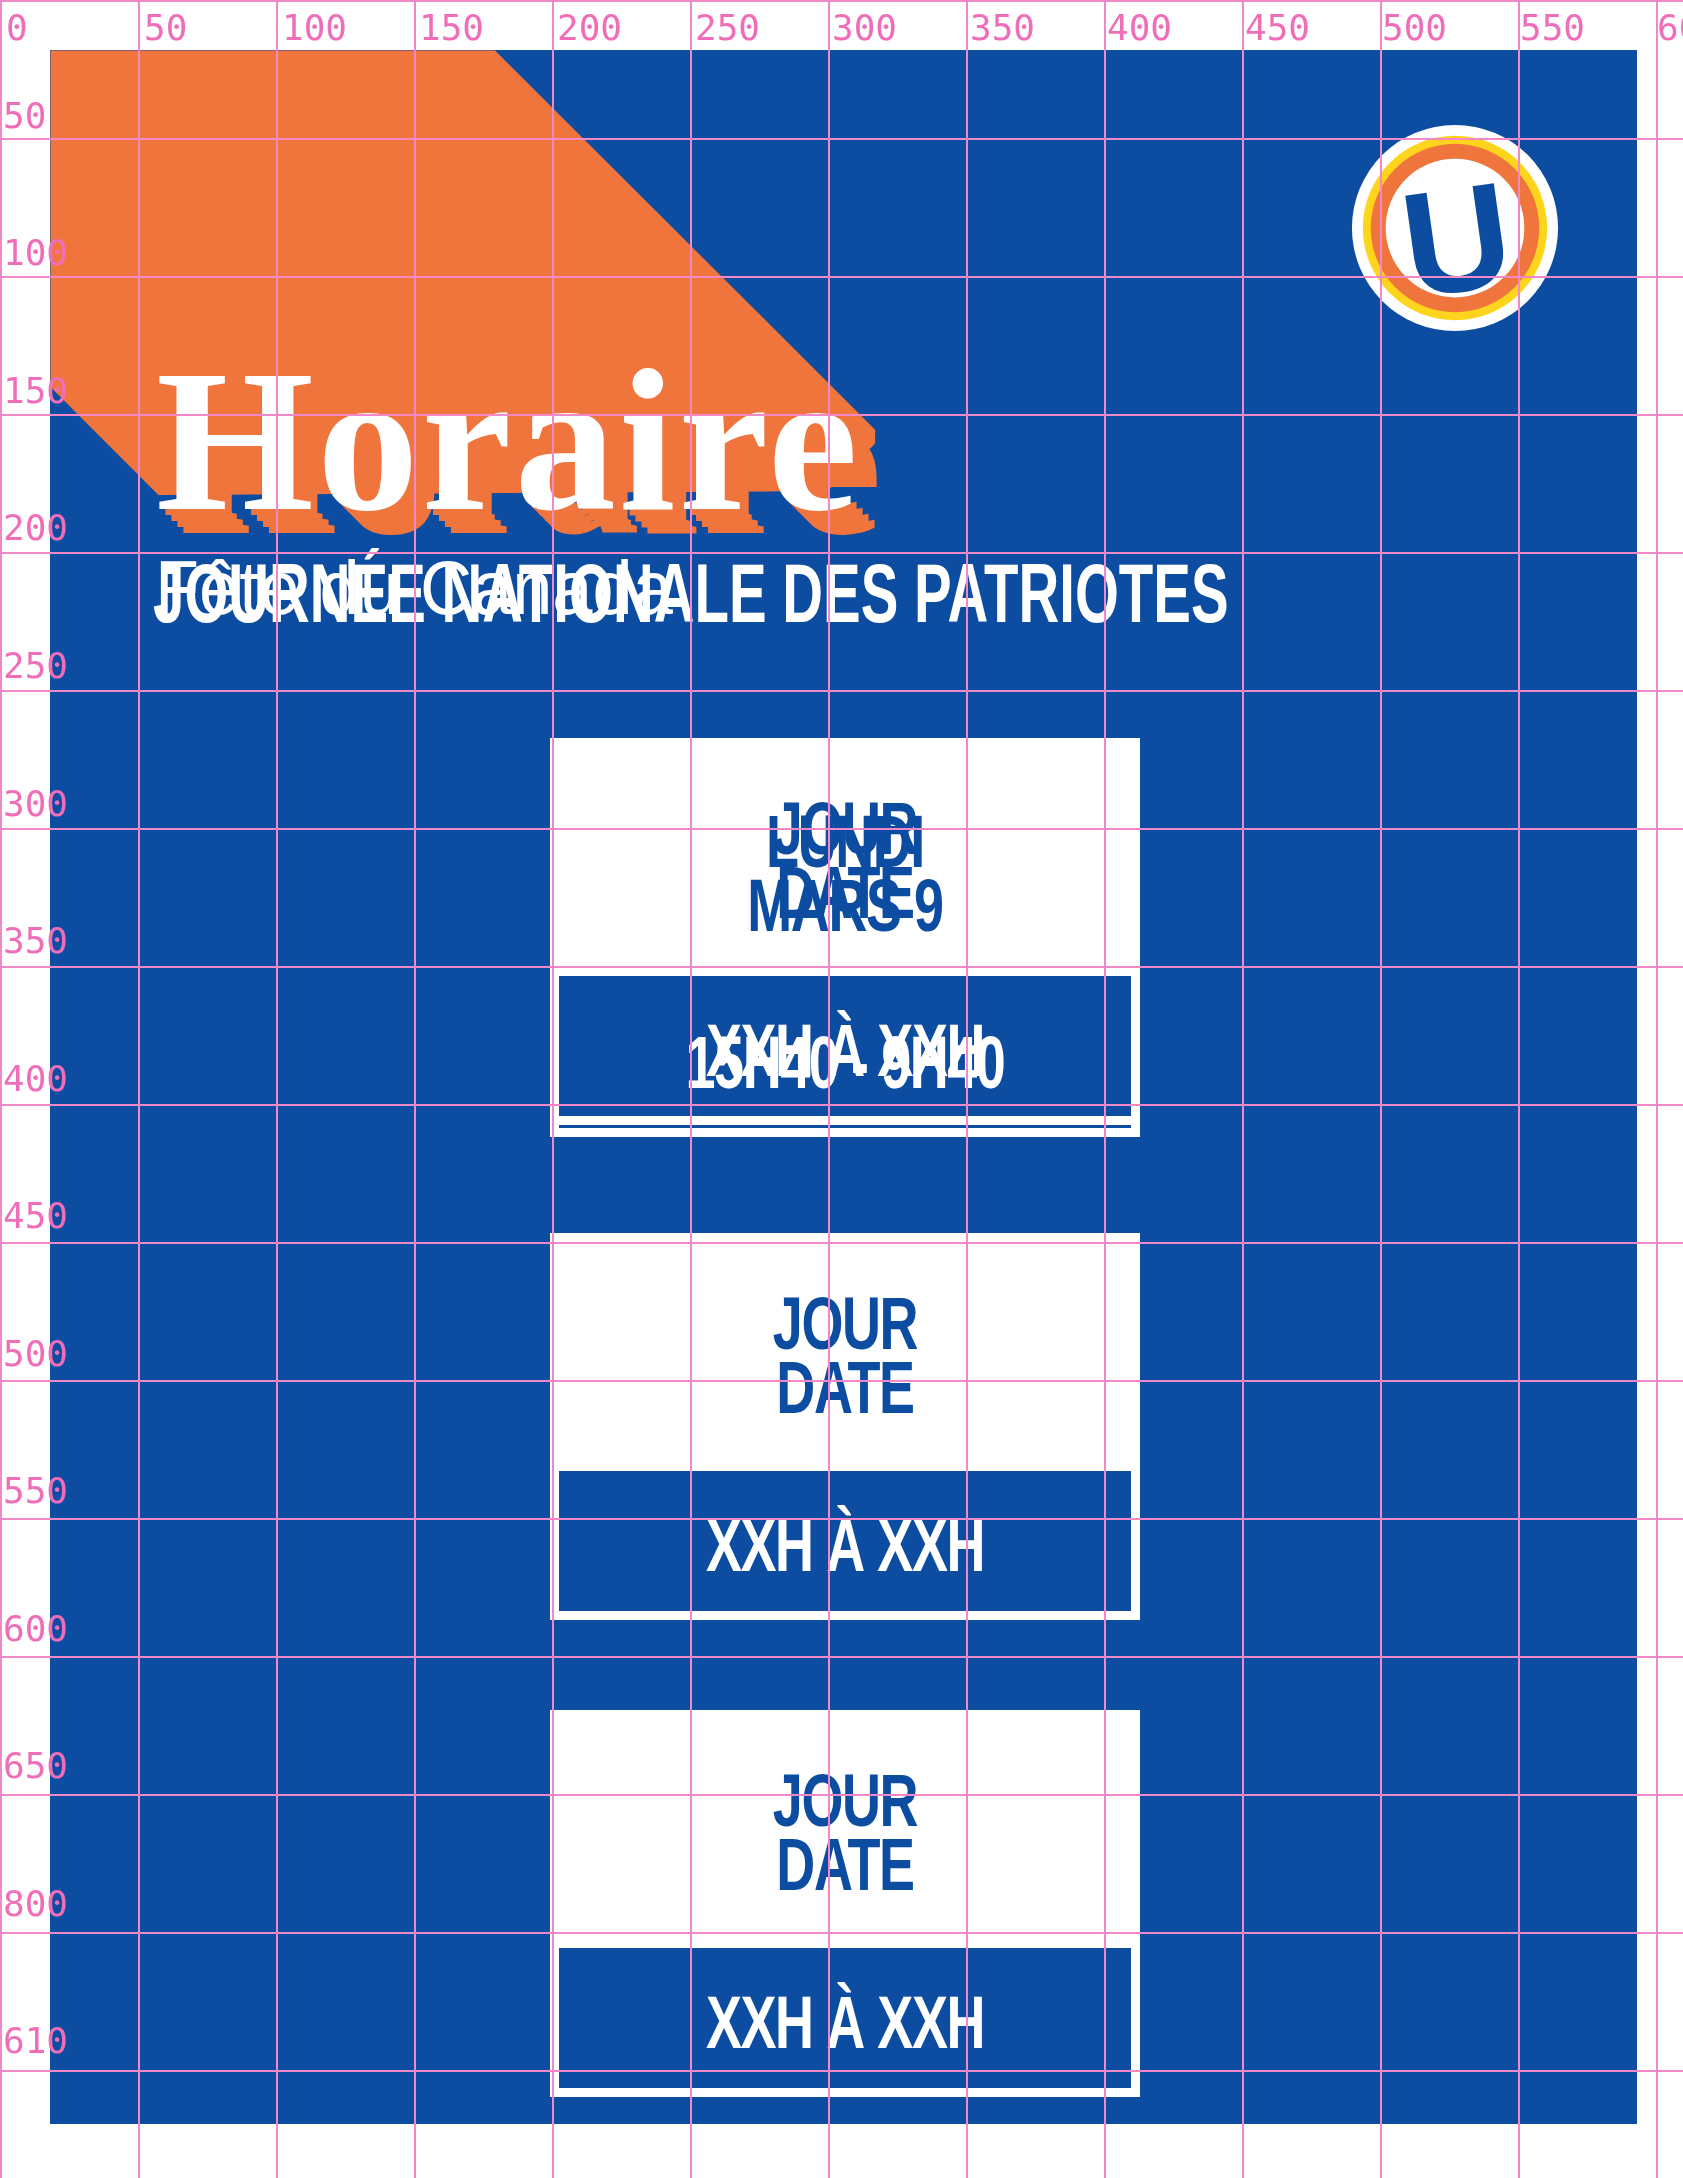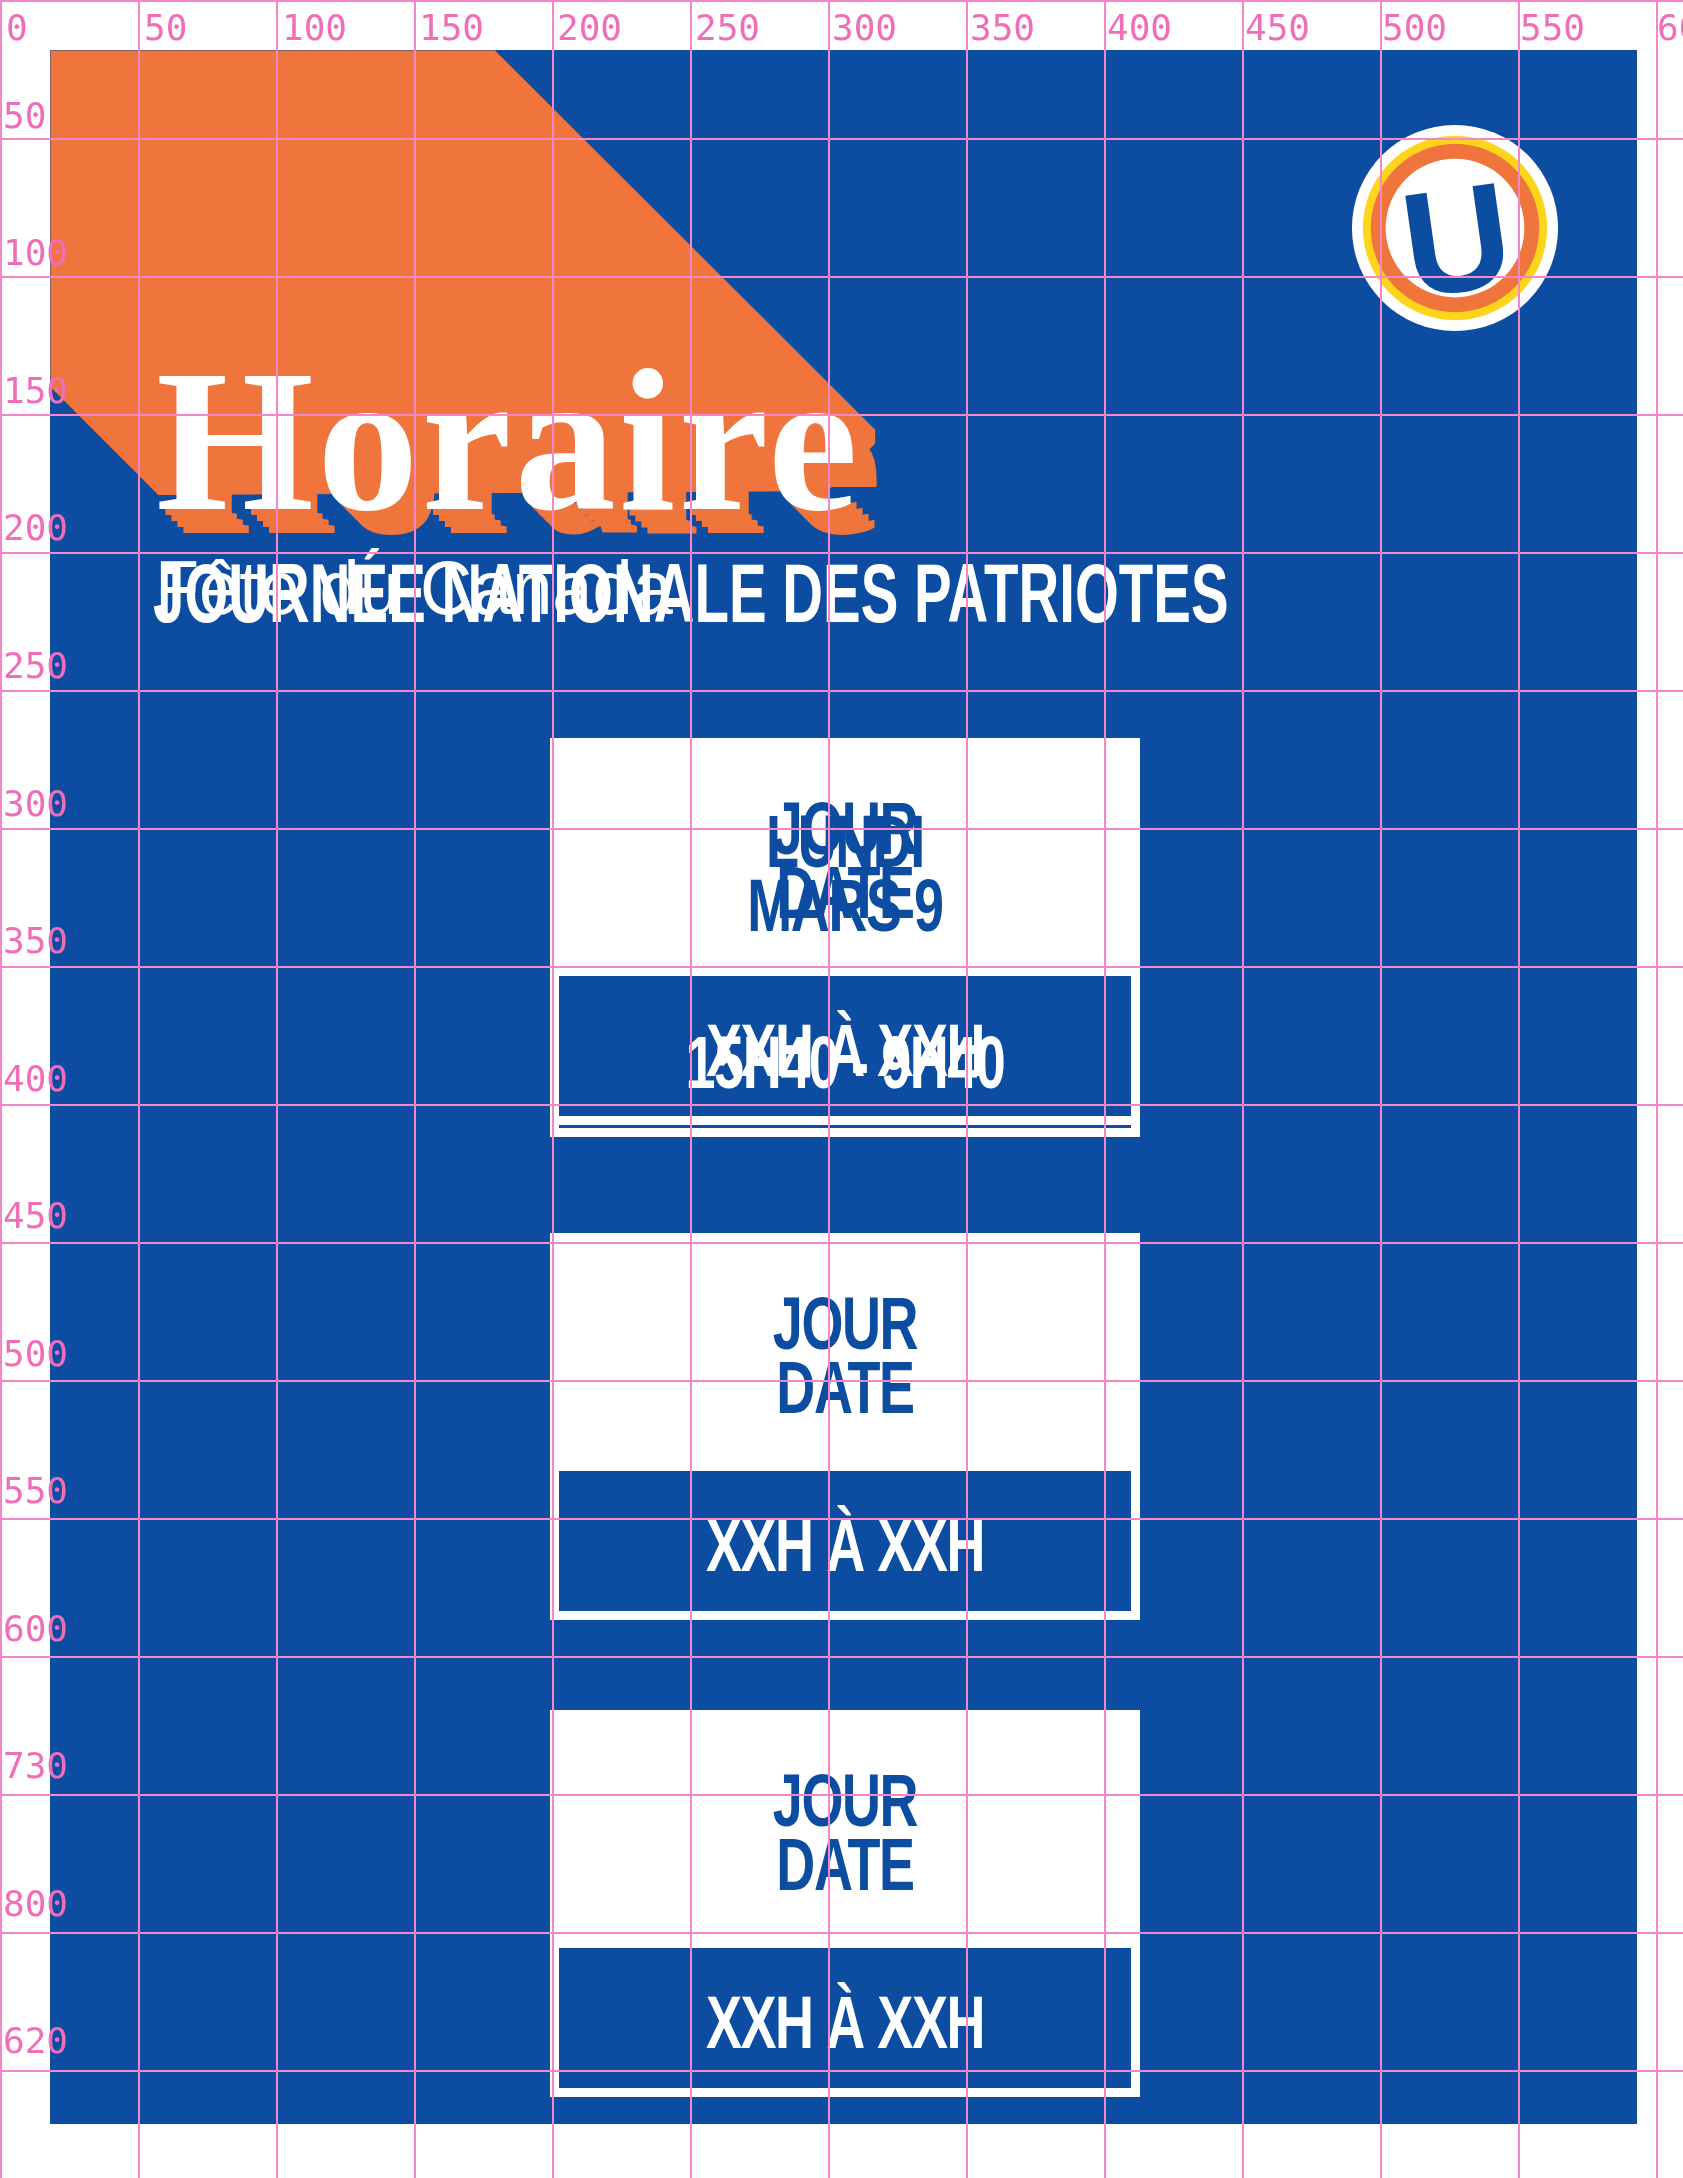--- a/index.html
+++ b/index.html
@@ -121,18 +121,18 @@
       <span class="ruler-label" style="left: 3px; top: 369px;">150</span>
       <span class="ruler-label" style="left: 3px; top: 506px;">200</span>
       <span class="ruler-label" style="left: 3px; top: 644px;">250</span>
       <span class="ruler-label" style="left: 3px; top: 782px;">300</span>
       <span class="ruler-label" style="left: 3px; top: 919px;">350</span>
       <span class="ruler-label" style="left: 3px; top: 1057px;">400</span>
       <span class="ruler-label" style="left: 3px; top: 1194px;">450</span>
       <span class="ruler-label" style="left: 3px; top: 1332px;">500</span>
       <span class="ruler-label" style="left: 3px; top: 1469px;">550</span>
       <span class="ruler-label" style="left: 3px; top: 1607px;">600</span>
-      <span class="ruler-label" style="left: 3px; top: 1744px;">730</span>
+      <span class="ruler-label" style="left: 3px; top: 1744px;">650</span>
       <span class="ruler-label" style="left: 3px; top: 1882px;">800</span>
-      <span class="ruler-label" style="left: 3px; top: 2019px;">620</span>
+      <span class="ruler-label" style="left: 3px; top: 2019px;">610</span>
     </div>
 </div>
 
 
 </body></html>

